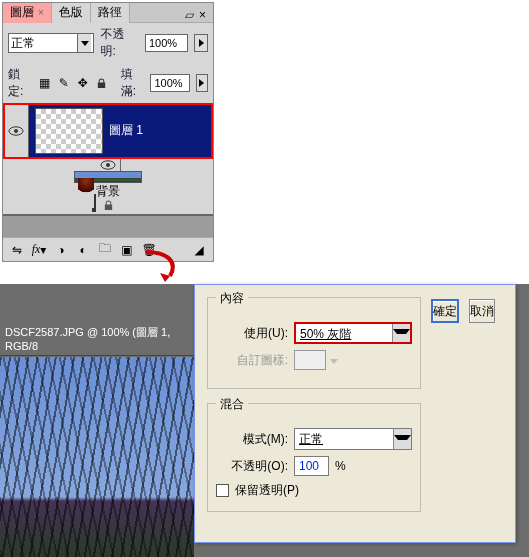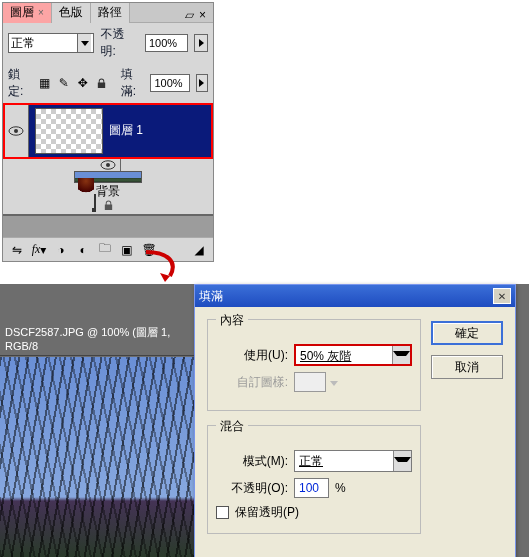--- a/index.html
+++ b/index.html
@@ -70,21 +70,21 @@
   .group-legend { position: absolute; top: -8px; left: 8px; background: #ece9d8; padding: 0 4px; font-size: 12px; }
   .field-row { display: flex; align-items: center; margin: 6px 0; }
   .field-label { width: 78px; text-align: right; padding-right: 6px; }
   .combo { flex: 1; display: flex; border: 2px solid #d00000; height: 22px; background: #fff; }
   .combo.normal { border: 1px solid #7a7a7a; }
   .combo span:first-child { flex: 1; padding: 2px 4px; text-decoration: underline; }
   .combo .cb-btn { width: 18px; background: #ddd; border-left: 1px solid #888; display:flex; align-items:center; justify-content:center; }
   .disabled { color: #999; }
   .numbox { width: 35px; height: 20px; border: 1px solid #7a7a7a; background: #fff; color: #0027d8; padding: 1px 4px; display:inline-flex; align-items:center; }
   .swatch { width: 32px; height: 20px; border: 1px solid #999; background: #eee; display:inline-block; }
-  .dlg-right { width: 82px; padding-left: 10px; display:flex; flex-direction:column; gap:10px; padding-top:2px;}
+  .dlg-right { width: 82px; padding-left: 10px; display:flex; flex-direction:row; gap:10px; padding-top:2px;}
   .btn { background: #ece9d8; border: 1px solid #888; box-shadow: inset 1px 1px 0 #fff; height: 24px; display:flex; align-items:center; justify-content:center; font-size:12px; }
   .btn.default { border: 2px solid #3b6fd8; }
   .chk { display:flex; align-items:center; gap:6px; margin-top:4px; }
   .chk-box { width:13px; height:13px; border:1px solid #555; background:#fff; display:inline-block; }
   .tri-down { width:0;height:0;border-left:4px solid transparent;border-right:4px solid transparent;border-top:5px solid #000;display:inline-block;}
   .tri-right { width:0;height:0;border-top:4px solid transparent;border-bottom:4px solid transparent;border-left:5px solid #000;display:inline-block;}
   .lock-svg { width:11px;height:11px; }
 </style>
 </head>
 <body>
@@ -189,24 +189,20 @@
 </svg>
 
 <div class="canvas-area">
   <div class="titlebar">DSCF2587.JPG @ 100% (圖層 1, RGB/8</div>
   <div class="photo-bg">
     <div class="branches"></div>
   </div>
 </div>
 
 <div class="dialog">
-  <div class="dlg-title">
-    <span>填滿</span>
-    <span class="dlg-close">✕</span>
-  </div>
   <div class="dlg-body">
     <div class="dlg-left">
       <div class="group">
         <div class="group-legend">內容</div>
         <div class="field-row">
           <div class="field-label">使用(U):</div>
           <div class="combo">
             <span>50% 灰階</span>
             <span class="cb-btn">
                 <span class="tri-down"></span>

